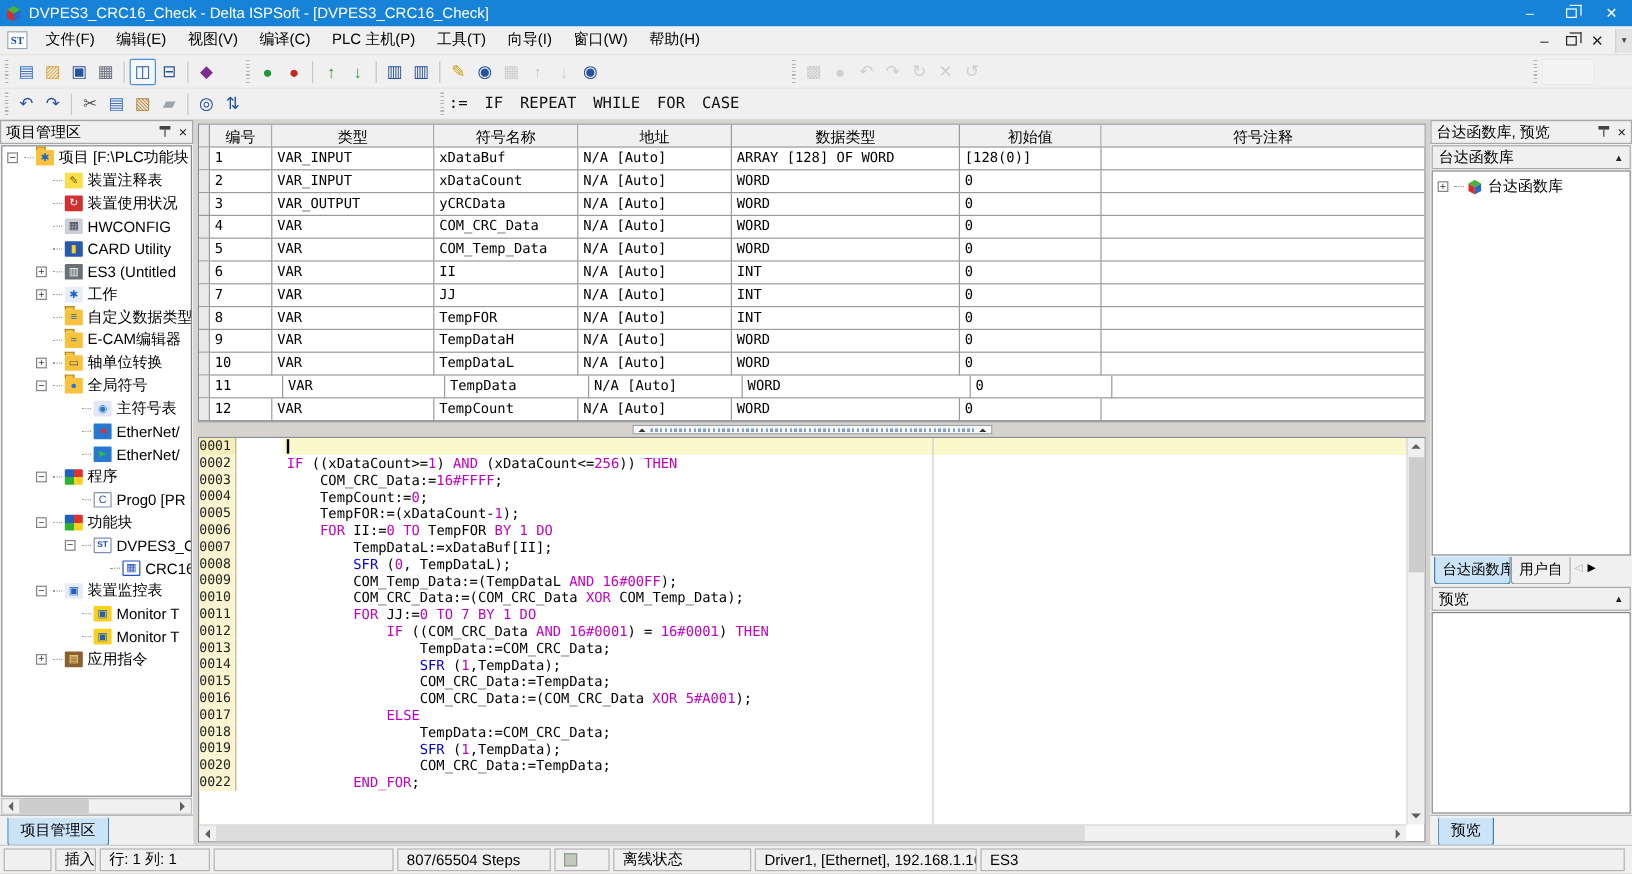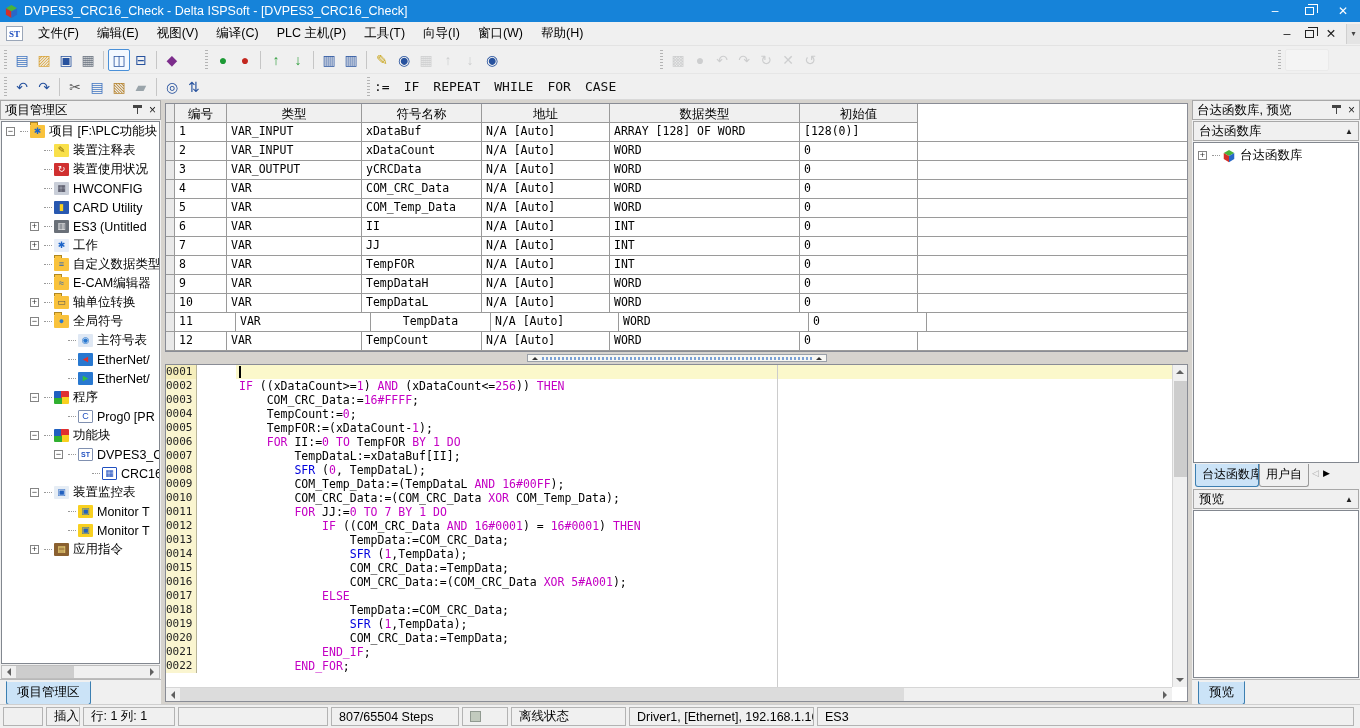--- a/index.html
+++ b/index.html
@@ -498,20 +498,21 @@
       <div class="symtable">
         <div id="symhead">
             <div class="st-row st-head">
               <span class="row-gutter"></span>
               <span class="st-cell" style="width: 52px;">编号</span>
               <span class="st-cell" style="width: 135px;">类型</span>
               <span class="st-cell" style="width: 120px;">符号名称</span>
               <span class="st-cell" style="width: 128px;">地址</span>
               <span class="st-cell" style="width: 190px;">数据类型</span>
               <span class="st-cell" style="width: 118px;">初始值</span>
+              <span class="st-cell flex">符号注释</span>
             </div>
           </div>
         <div id="symrows">
             <div class="st-row">
               <span class="row-gutter"></span>
               <span class="st-cell" style="width: 52px;">1</span>
               <span class="st-cell" style="width: 135px;">VAR_INPUT</span>
               <span class="st-cell" style="width: 120px;">xDataBuf</span>
               <span class="st-cell" style="width: 128px;">N/A [Auto]</span>
               <span class="st-cell" style="width: 190px;">ARRAY [128] OF WORD</span>
@@ -605,21 +606,21 @@
               <span class="st-cell" style="width: 120px;">TempDataL</span>
               <span class="st-cell" style="width: 128px;">N/A [Auto]</span>
               <span class="st-cell" style="width: 190px;">WORD</span>
               <span class="st-cell" style="width: 118px;">0</span>
               <span class="st-cell flex"></span>
             </div>
             <div class="st-row">
               <span class="row-gutter"></span>
               <span class="st-cell" style="width: 61px;">11</span>
               <span class="st-cell" style="width: 135px;">VAR</span>
-              <span class="st-cell" style="width: 120px; text-align: center;">TempData</span>
+              <span class="st-cell" style="width: 120px;">TempData</span>
               <span class="st-cell" style="width: 128px;">N/A [Auto]</span>
               <span class="st-cell" style="width: 190px;">WORD</span>
               <span class="st-cell" style="width: 118px;">0</span>
               <span class="st-cell flex"></span>
             </div>
             <div class="st-row">
               <span class="row-gutter"></span>
               <span class="st-cell" style="width: 52px;">12</span>
               <span class="st-cell" style="width: 135px;">VAR</span>
               <span class="st-cell" style="width: 120px;">TempCount</span>
@@ -653,21 +654,20 @@
             <div class="cl"><span class="ln">0011</span><span class="ct">        <span class="kw">FOR</span> JJ:=<span class="num">0</span> <span class="kw">TO</span> <span class="num">7</span> <span class="kw">BY</span> <span class="num">1</span> <span class="kw">DO</span></span></div>
             <div class="cl"><span class="ln">0012</span><span class="ct">            <span class="kw">IF</span> ((COM_CRC_Data <span class="kw">AND</span> <span class="num">16#0001</span>) = <span class="num">16#0001</span>) <span class="kw">THEN</span></span></div>
             <div class="cl"><span class="ln">0013</span><span class="ct">                TempData:=COM_CRC_Data;</span></div>
             <div class="cl"><span class="ln">0014</span><span class="ct">                <span class="fn">SFR</span> (<span class="num">1</span>,TempData);</span></div>
             <div class="cl"><span class="ln">0015</span><span class="ct">                COM_CRC_Data:=TempData;</span></div>
             <div class="cl"><span class="ln">0016</span><span class="ct">                COM_CRC_Data:=(COM_CRC_Data <span class="kw">XOR</span> <span class="num">5#A001</span>);</span></div>
             <div class="cl"><span class="ln">0017</span><span class="ct">            <span class="kw">ELSE</span></span></div>
             <div class="cl"><span class="ln">0018</span><span class="ct">                TempData:=COM_CRC_Data;</span></div>
             <div class="cl"><span class="ln">0019</span><span class="ct">                <span class="fn">SFR</span> (<span class="num">1</span>,TempData);</span></div>
             <div class="cl"><span class="ln">0020</span><span class="ct">                COM_CRC_Data:=TempData;</span></div>
-            <div class="cl"><span class="ln">0021</span><span class="ct">            <span class="kw">END_IF</span>;</span></div>
             <div class="cl"><span class="ln">0022</span><span class="ct">        <span class="kw">END_FOR</span>;</span></div>
           </div>
         <div class="ehscroll">
           <span class="sb-arrow">
               <span class="tri left"></span>
             </span>
           <span class="eh-thumb"></span>
           <span style="flex:1"></span>
           <span class="sb-arrow">
               <span class="tri right"></span>

